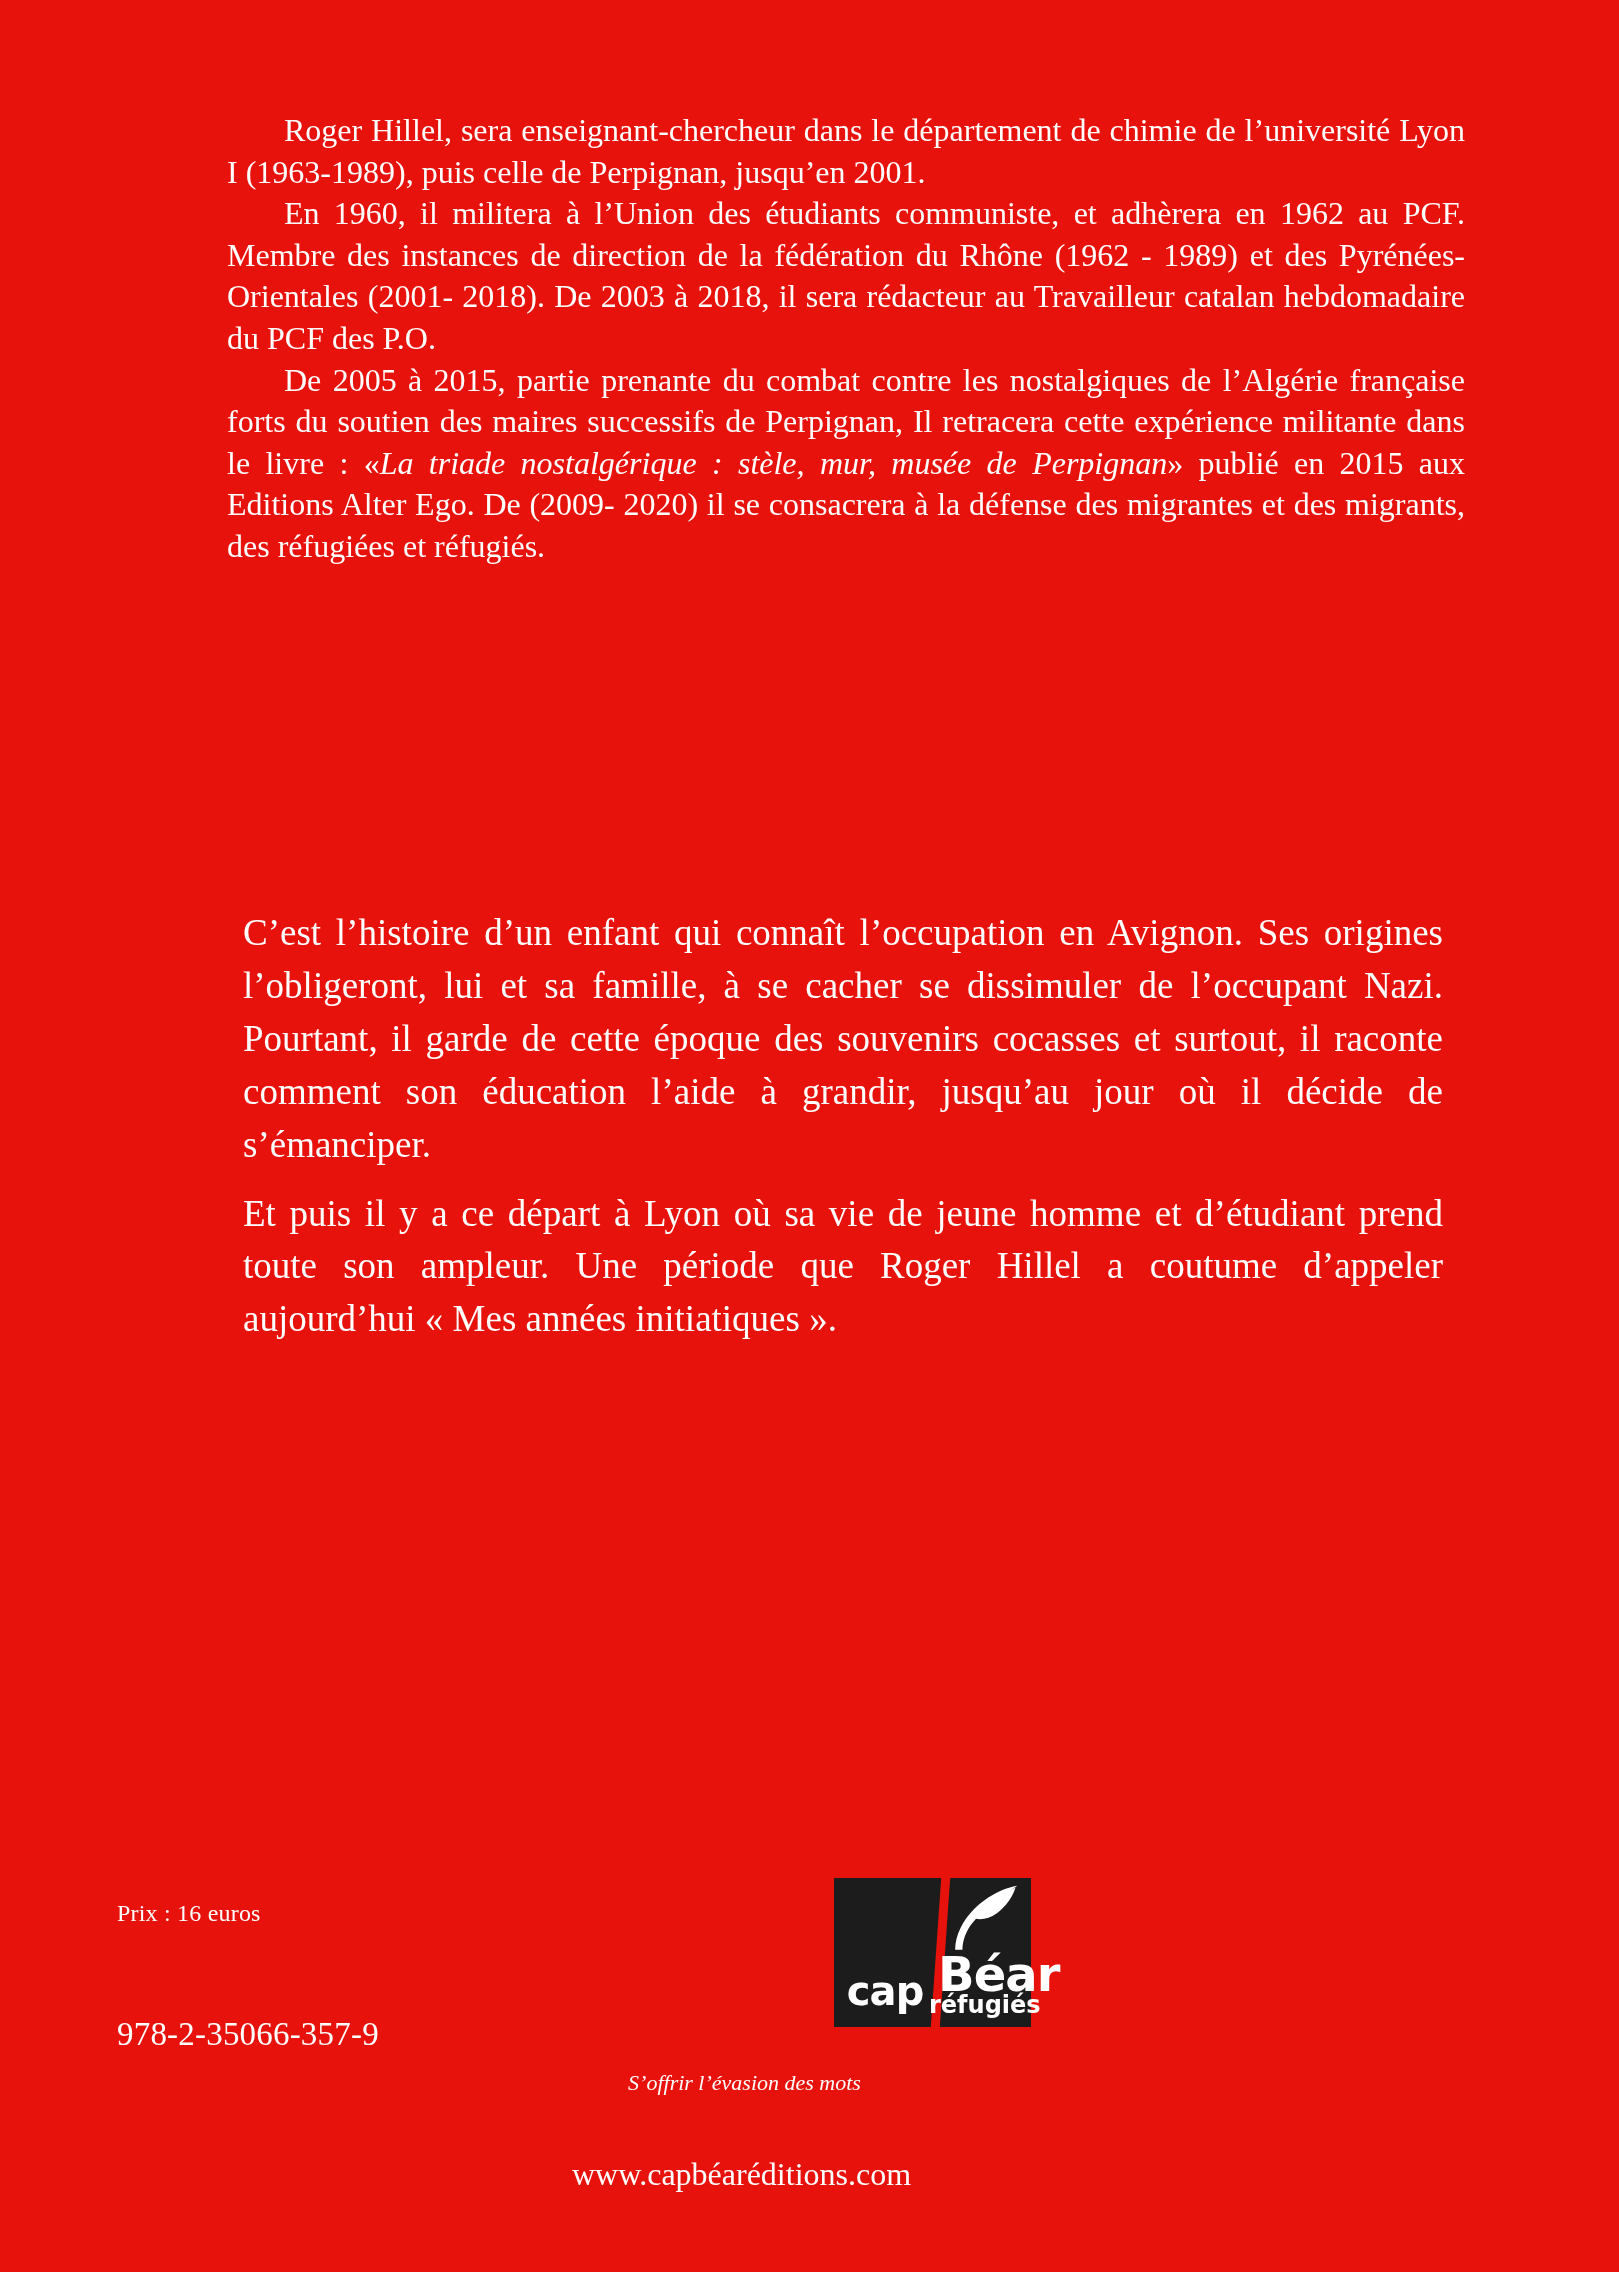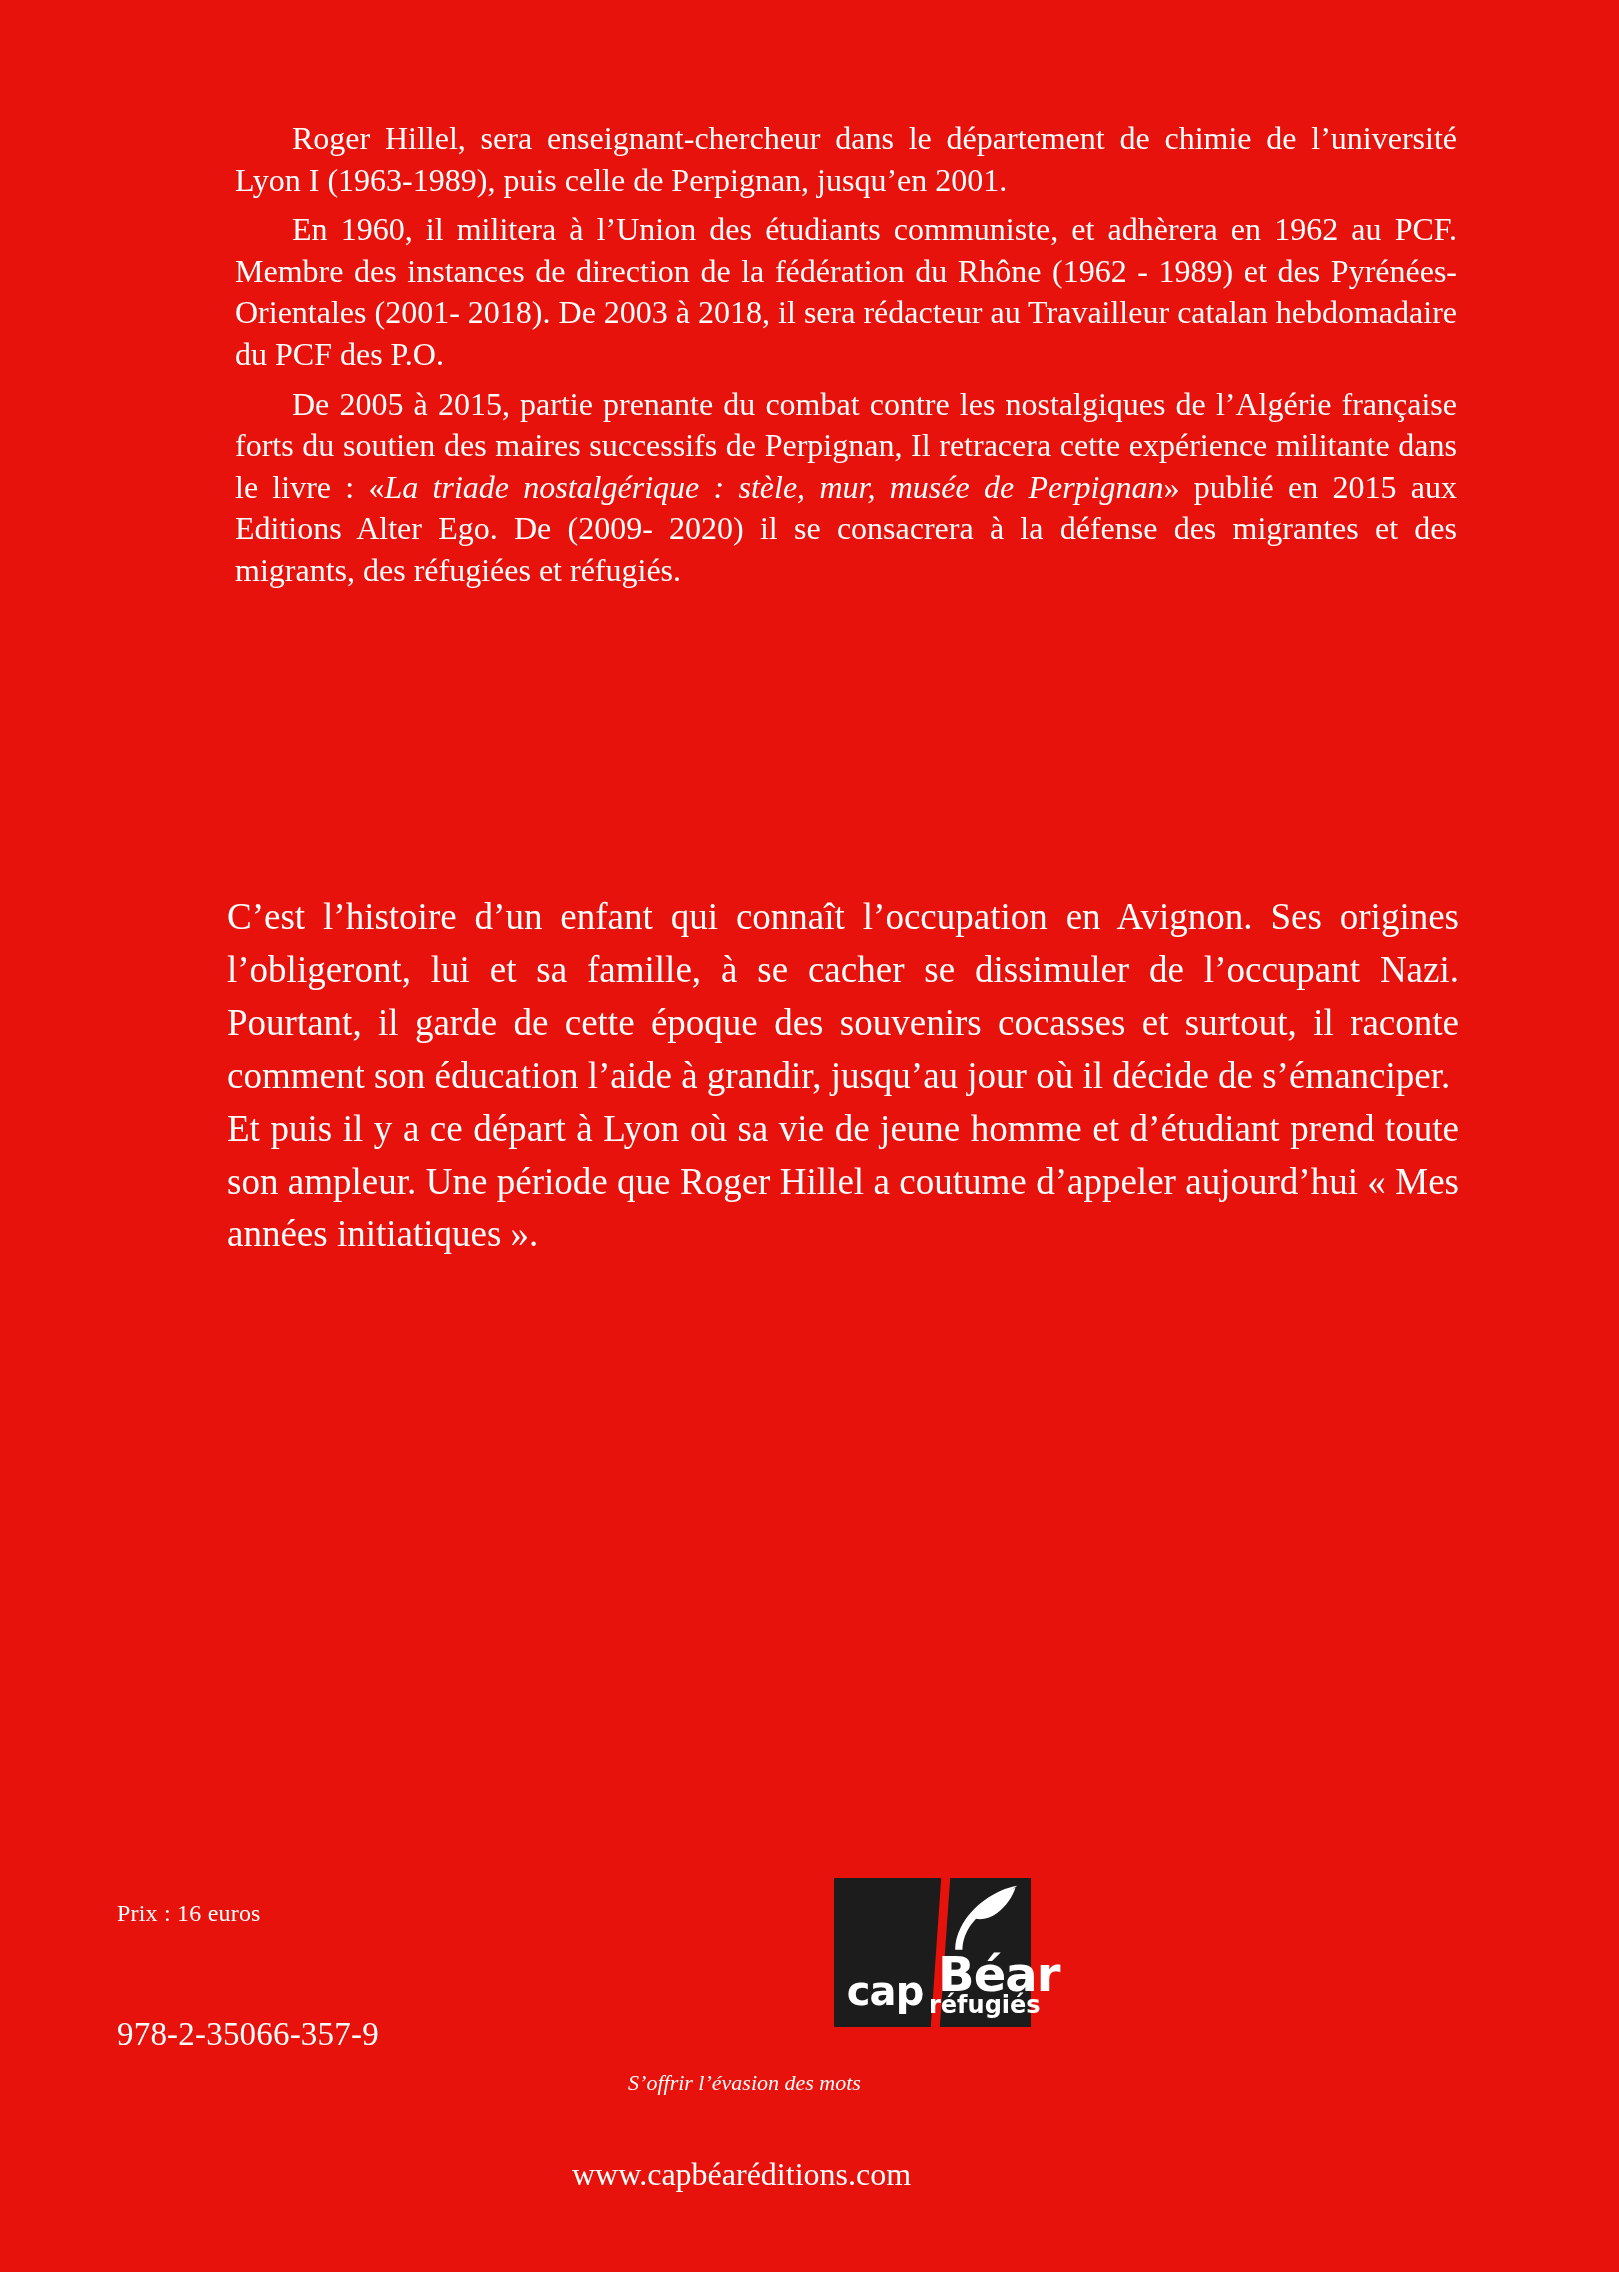--- a/index.html
+++ b/index.html
@@ -26,40 +26,40 @@
     position: absolute;
     left: 227px;
     top: 110px;
     width: 1238px;
     font-size: 32px;
     line-height: 1.30;
     text-align: justify;
     text-justify: inter-word;
   }
   .bio p {
-    margin: 8px;
+    margin: 0;
     text-indent: 57px;
   }
   .bio p .ital {
     font-style: italic;
   }
 
   
   .synopsis {
     position: absolute;
     left: 227px;
     top: 891px;
     width: 1232px;
     font-size: 37px;
     line-height: 1.43;
     text-align: justify;
     text-justify: inter-word;
   }
   .synopsis p {
-    margin: 0;
+    margin: 16px;
     text-indent: 0;
   }
 
   
   .price {
     position: absolute;
     left: 117px;
     top: 1900px;
     font-size: 24px;
     letter-spacing: 0.2px;

